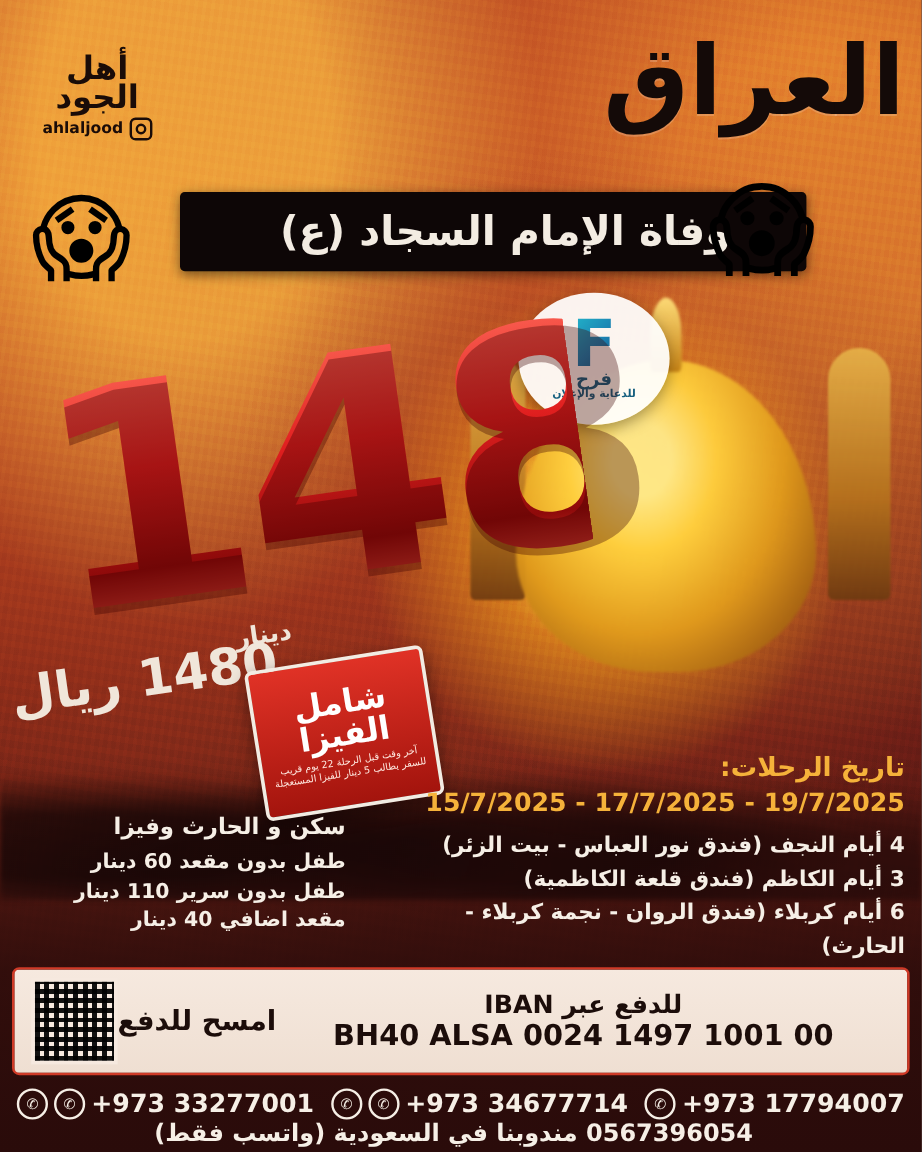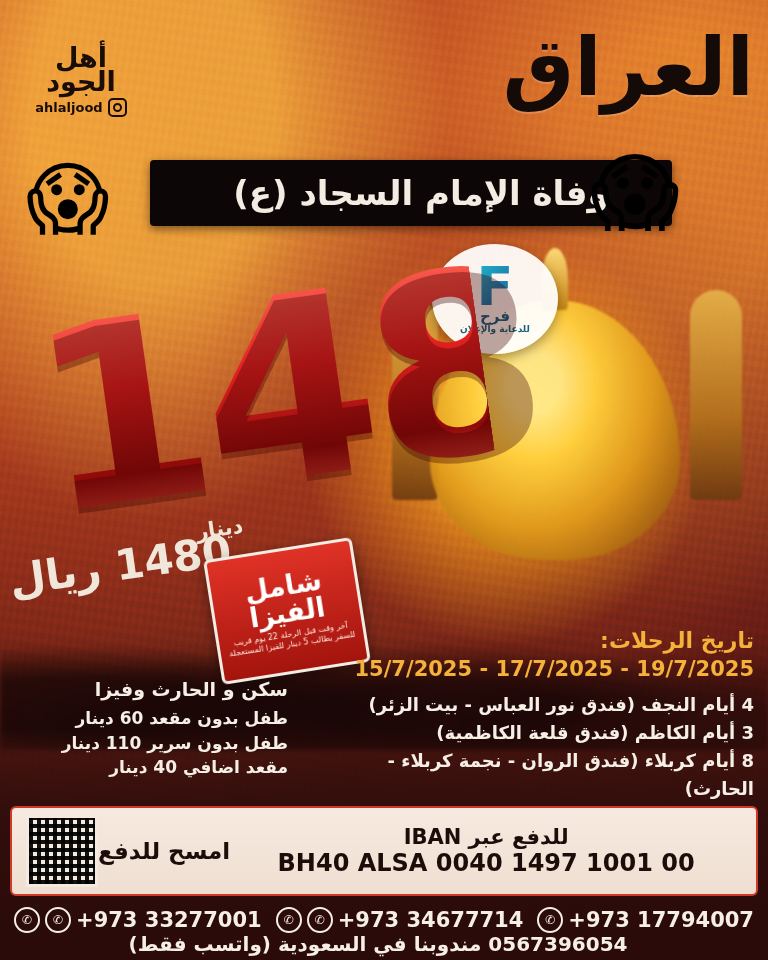--- a/index.html
+++ b/index.html
@@ -265,34 +265,34 @@
     <div class="l3">آخر وقت قبل الرحلة 22 يوم
 قريب للسفر يطالب 5 دينار
 للفيزا المستعجلة</div>
   </div>
 
   <div class="trips">
     <div class="trips-title">تاريخ الرحلات:</div>
     <div class="trips-dates">15/7/2025 - 17/7/2025 - 19/7/2025</div>
     <div class="trip-line">4 أيام النجف (فندق نور العباس - بيت الزئر)</div>
     <div class="trip-line">3 أيام الكاظم (فندق قلعة الكاظمية)</div>
-    <div class="trip-line">8 أيام كربلاء (فندق الروان - نجمة كربلاء - الحارث)</div>
+    <div class="trip-line">6 أيام كربلاء (فندق الروان - نجمة كربلاء - الحارث)</div>
   </div>
 
   <div class="extras">
     <div class="head">سكن و الحارث وفيزا</div>
     <div class="line">طفل بدون مقعد 60 دينار</div>
     <div class="line">طفل بدون سرير 110 دينار</div>
     <div class="line">مقعد اضافي 40 دينار</div>
   </div>
 
   <div class="pay-band">
     <div class="iban-wrap">
       <div class="iban-head">للدفع عبر IBAN</div>
-      <div class="iban-no">BH40 ALSA 0040 1497 1001 00</div>
+      <div class="iban-no">BH40 ALSA 0024 1497 1001 00</div>
     </div>
     <div class="scan-txt">امسح للدفع</div>
     <div class="qr"></div>
   </div>
 
   <div class="phones">
     <div class="phone">
       <span class="ic">✆</span>
       <span>+973 17794007</span>
     </div>

